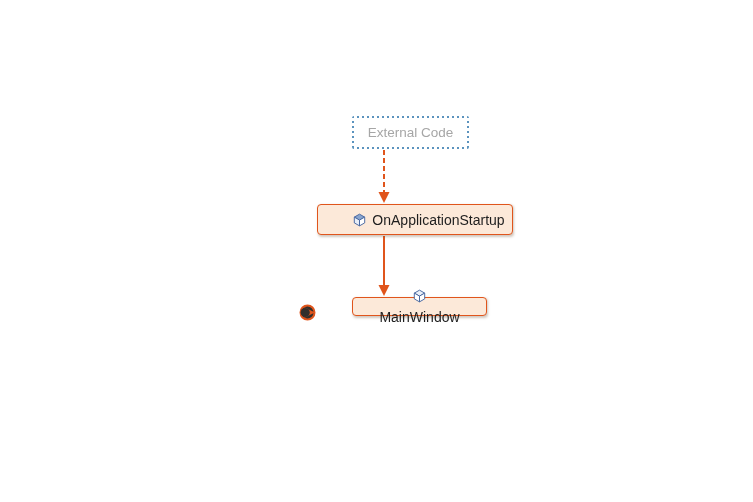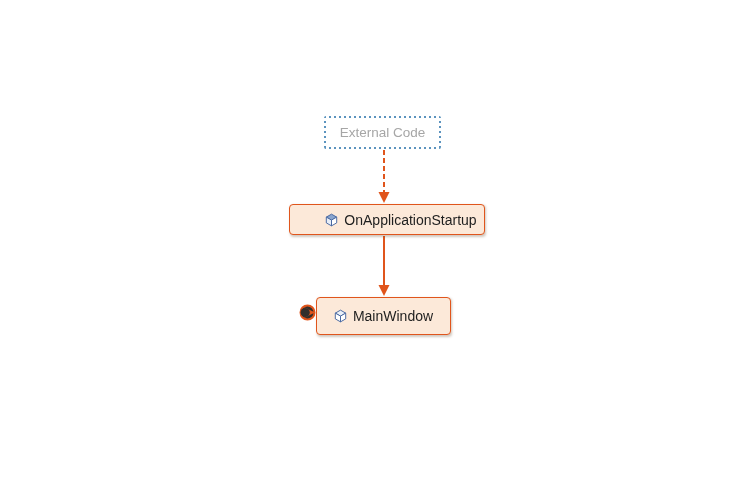--- a/index.html
+++ b/index.html
@@ -30,20 +30,21 @@
   .edge-line { stroke: var(--edge-orange); stroke-width: 2; fill: none; }
   .edge-line.dashed { stroke-dasharray: 5 3; }
   .edge-arrowhead { fill: var(--edge-orange); stroke: none; }
   .node {
     position: absolute;
     display: flex;
     align-items: center;
     justify-content: center;
     gap: 6px;
     white-space: nowrap;
+    margin-left: 28px;
   }
   .node-external {
     left: 324px; top: 116px;
     width: 117px; height: 33px;
     border-radius: 2px;
     color: var(--external-text);
     font-size: 13.5px;
     background-image:
       repeating-linear-gradient(90deg,  var(--external-border) 0 2px, transparent 2px 5px),
       repeating-linear-gradient(90deg,  var(--external-border) 0 2px, transparent 2px 5px),
@@ -57,21 +58,21 @@
   .node-method {
     background: var(--node-fill);
     border: 1.6px solid var(--node-border);
     border-radius: 4px;
     color: var(--node-text);
     font-size: 14px;
     box-shadow: 1px 1.5px 2.5px rgba(100, 70, 40, 0.30);
     cursor: default;
   }
   .node-onapp { left: 289px; top: 204px; width: 196px; height: 31px; padding-left: 28px; }
-  .node-mainwin { left: 316px; top: 297px; width: 135px; height: 38px; }
+  .node-mainwin { left: 324px; top: 297px; width: 135px; height: 19px; flex-direction: column; }
   .icon-cube { display: inline-flex; width: 13px; height: 14px; flex: 0 0 auto; }
   .cube-edge { stroke: #41629E; stroke-width: 1; stroke-linejoin: round; }
   .badge {
     position: absolute;
     left: 299px; top: 304px;
     width: 17px; height: 17px;
     display: inline-flex;
   }
   .label { display: inline-block; }
 </style>

